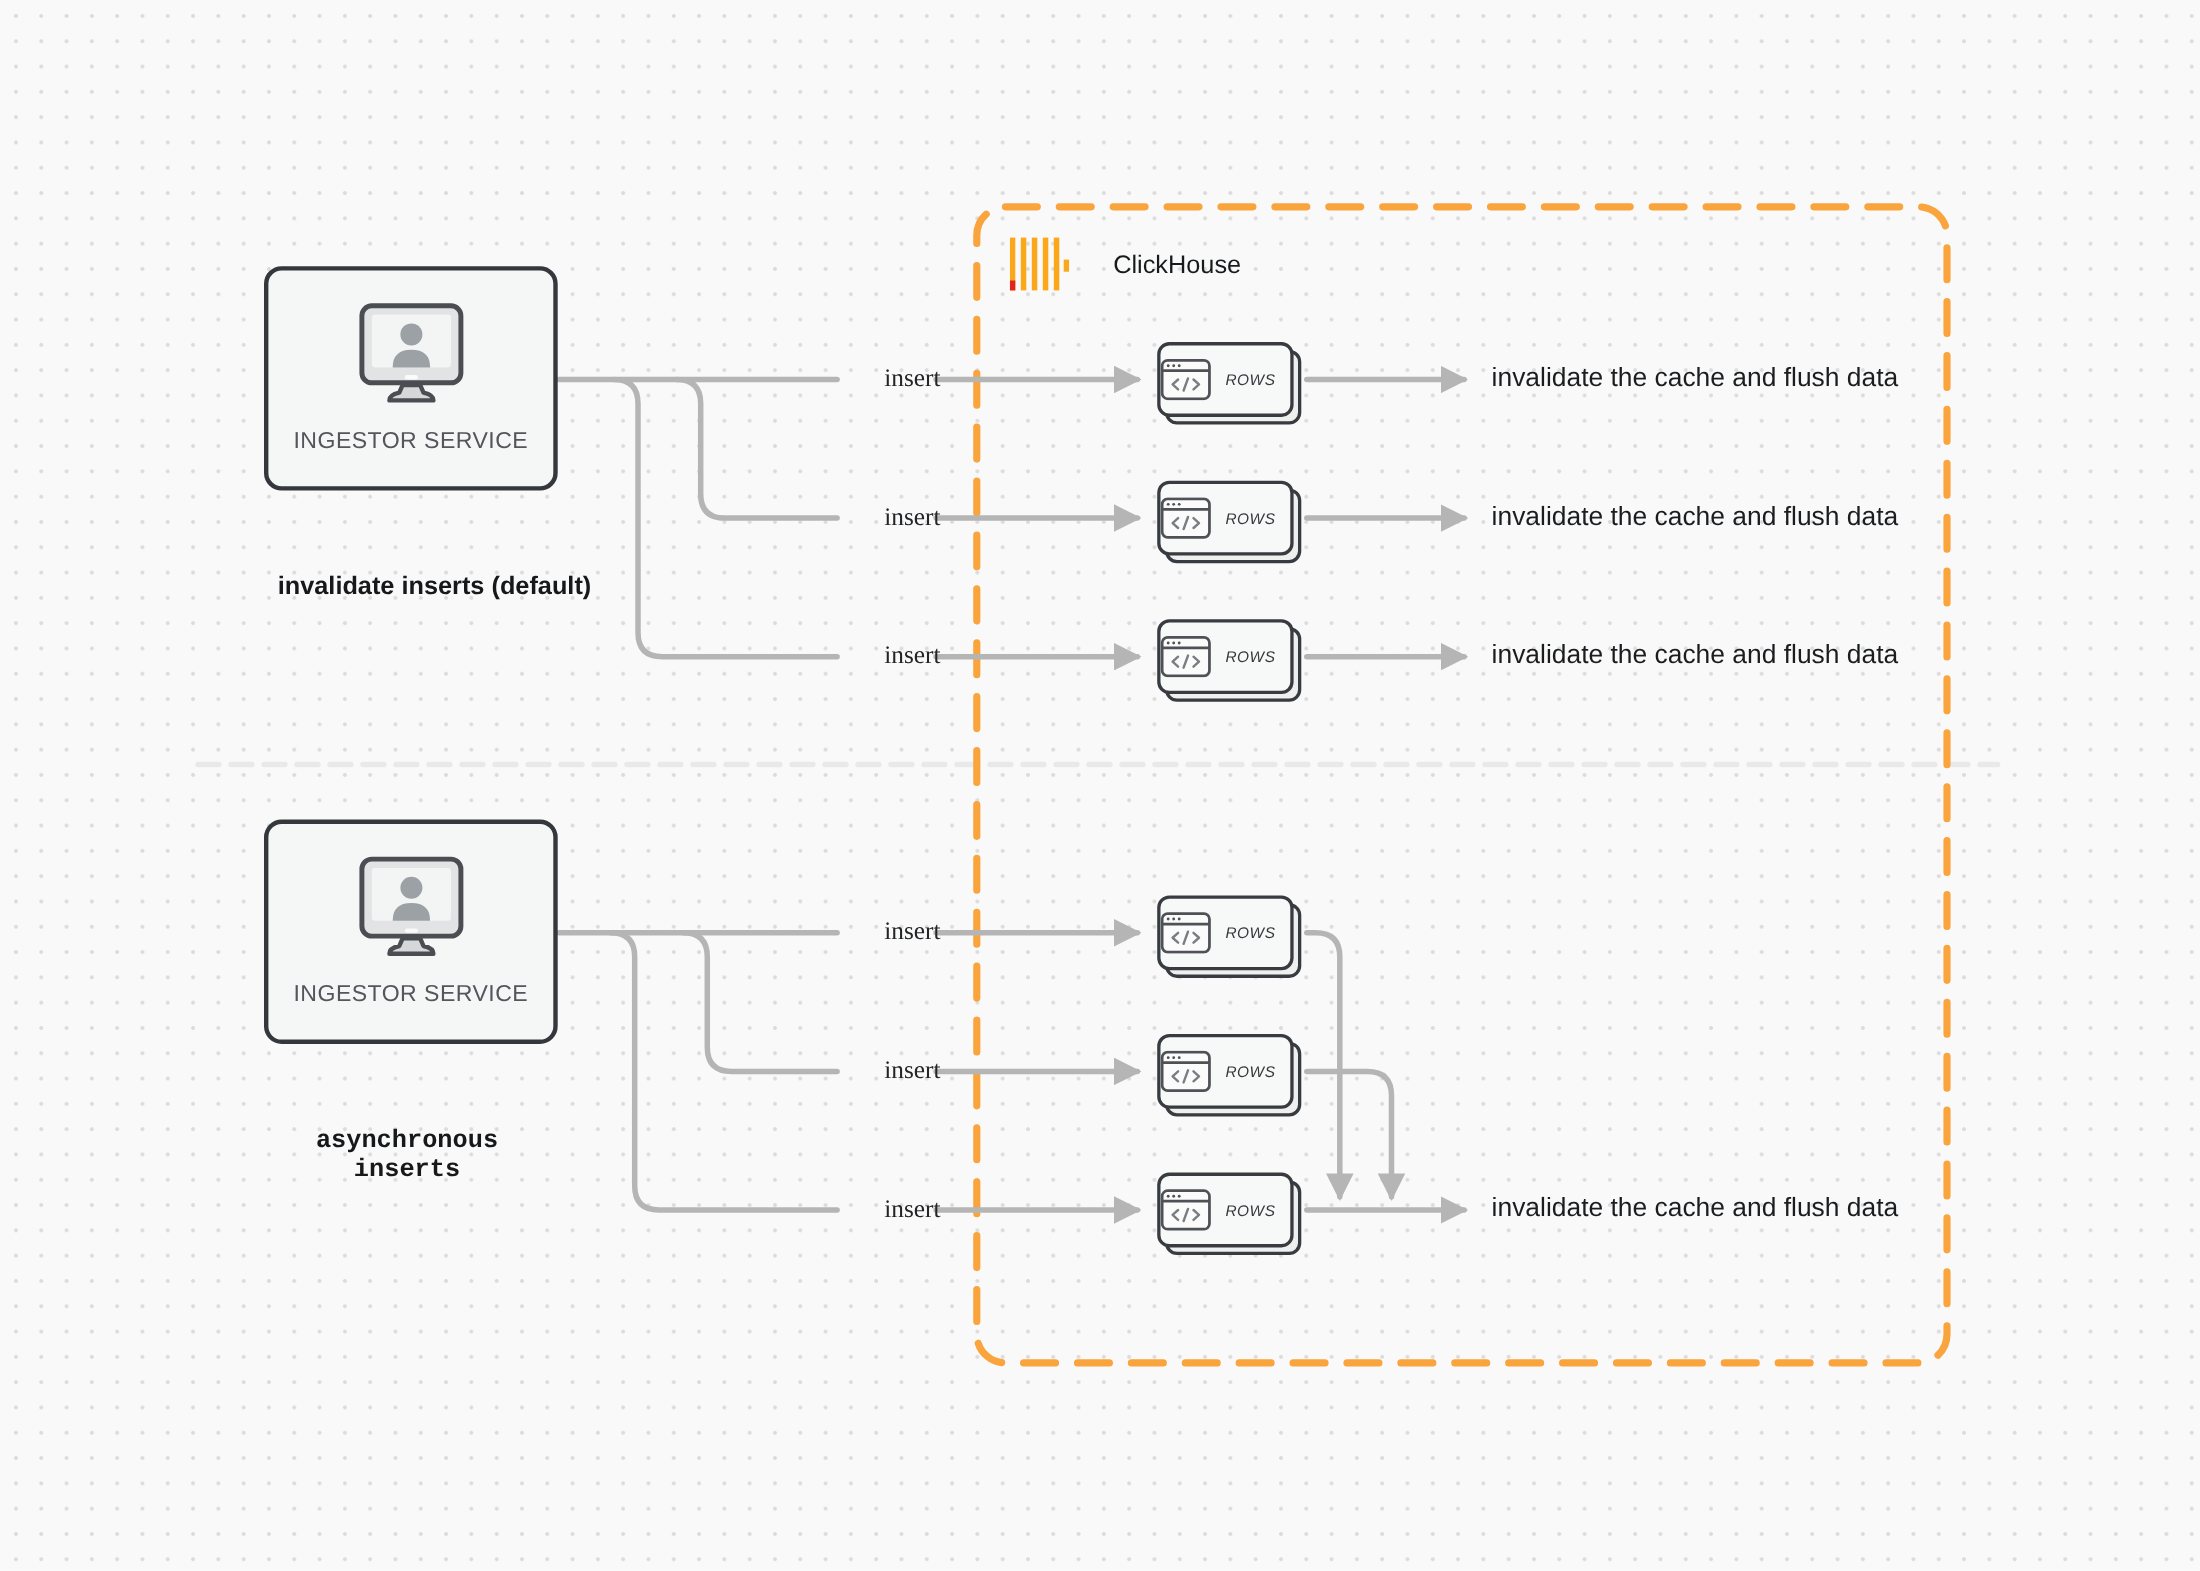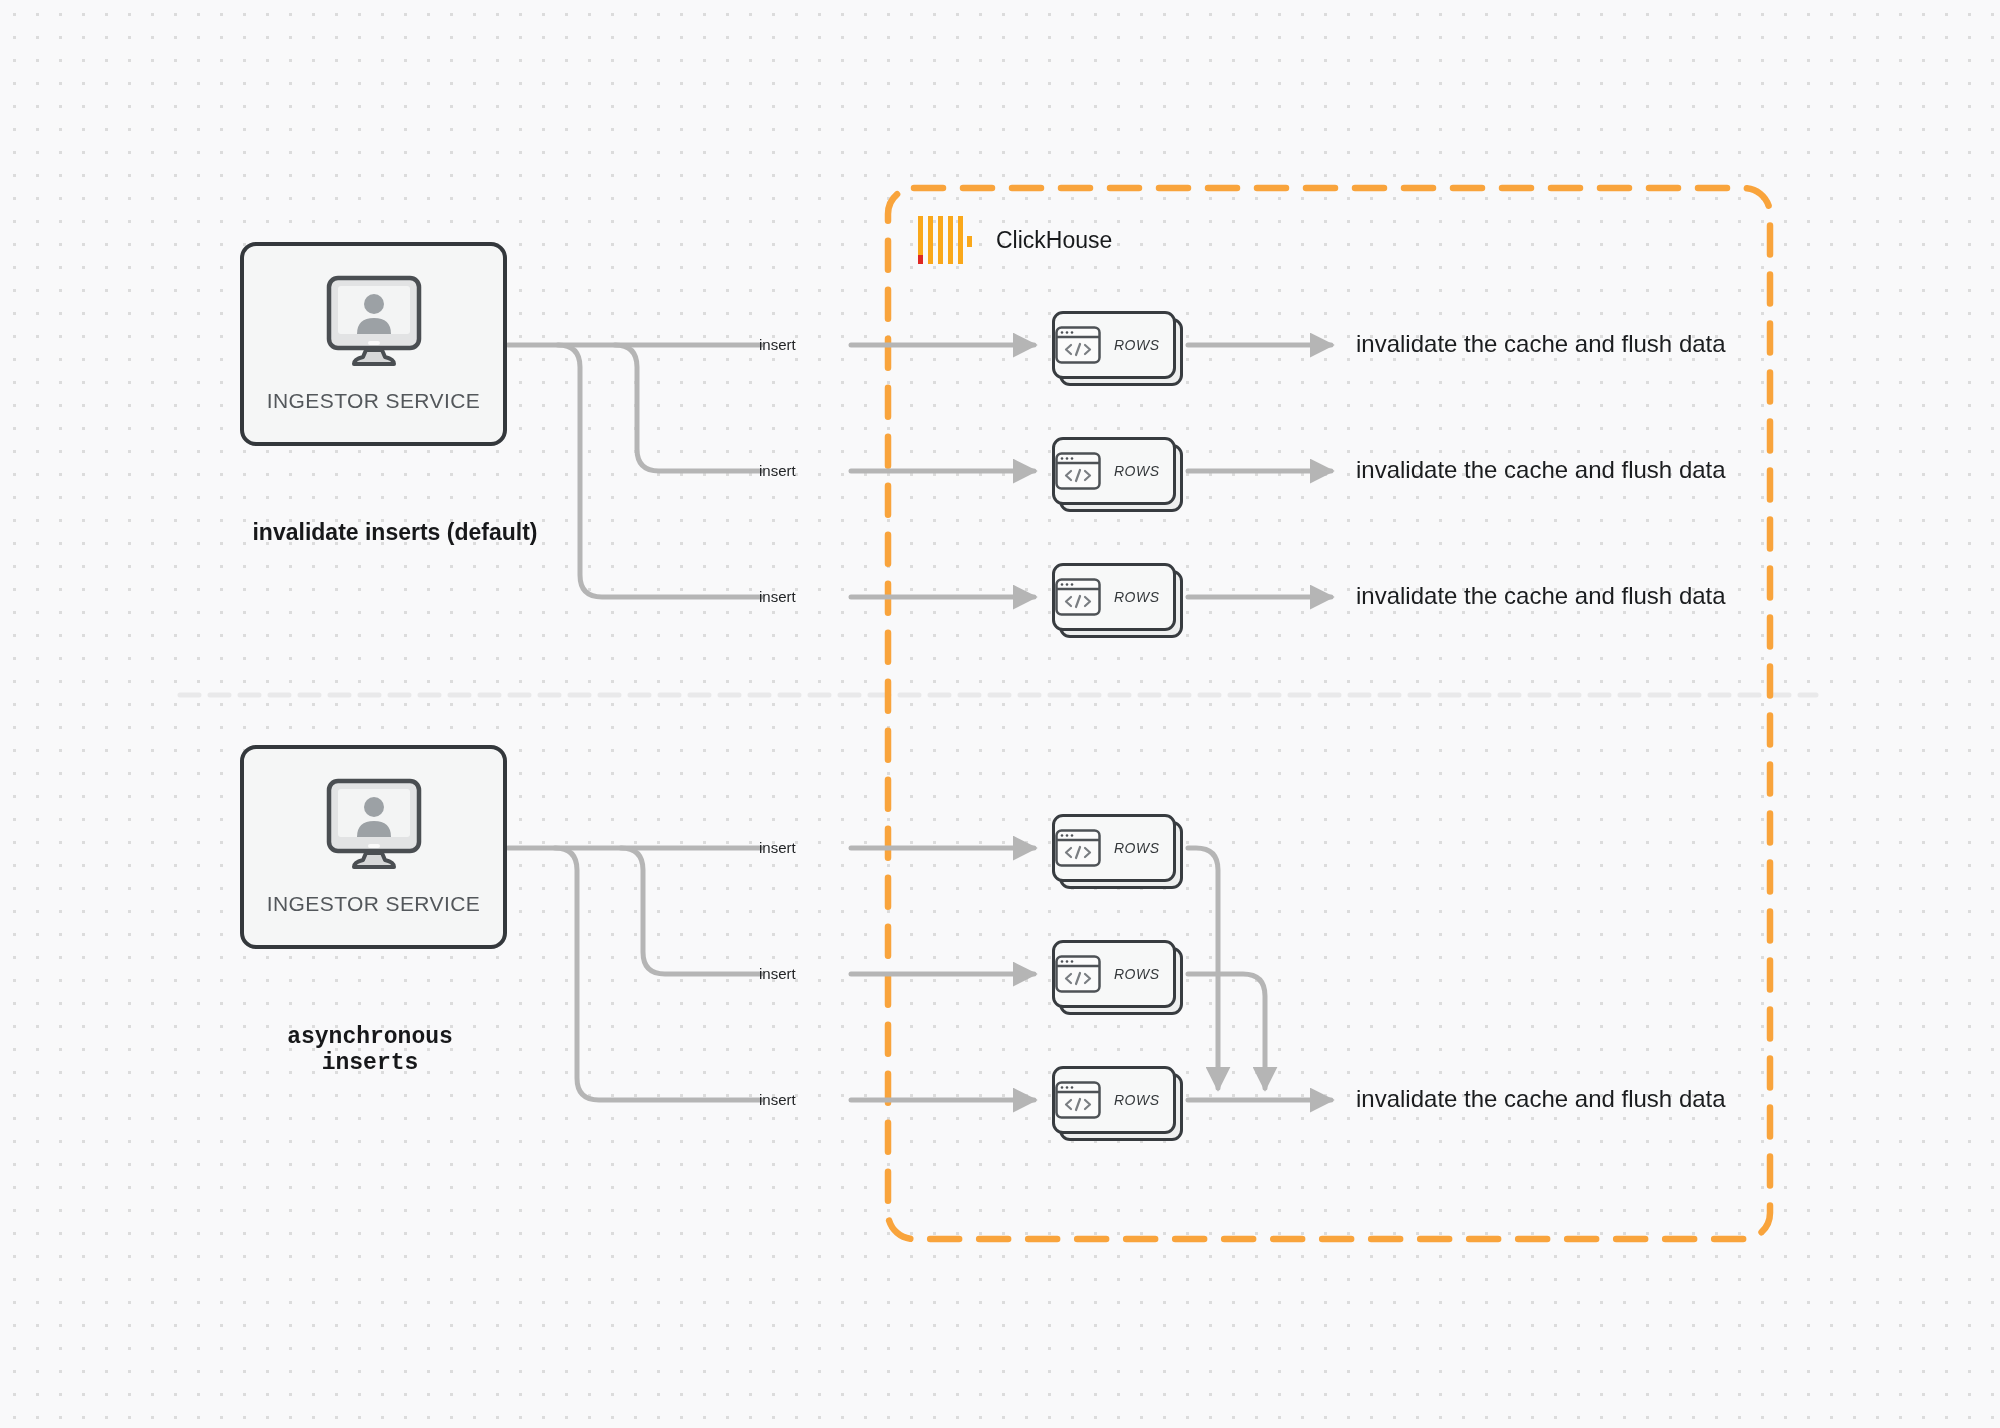--- a/index.html
+++ b/index.html
@@ -22,30 +22,30 @@
   #service-box-async{top:745px;}
   .service-label{font-size:21px;color:#53575B;letter-spacing:.4px;}
 
   
   .caption{position:absolute;font-size:23px;font-weight:700;color:#17181A;text-align:center;}
   #caption-sync{left:225px;top:519px;width:340px;}
   #caption-async{left:235px;top:1024px;width:270px;font-family:Liberation Mono, monospace;}
 
   
   .insert-label{
-    position:absolute;left:759px;width:96px;text-align:left;
-    font-size:15px;color:#232527;transform:translateY(-54%);
+    position:absolute;left:759px;width:96px;text-align:right;
+    font-size:23px;color:#232527;transform:translateY(-54%);font-family:Liberation Serif, serif;
   }
   .result-label{
     position:absolute;left:1356px;font-size:24px;color:#1B1D1F;transform:translateY(-54%);
     white-space:nowrap;
   }
 
   
-  .ch-logo{position:absolute;left:918px;top:214px;display:flex;align-items:center;gap:24px;}
+  .ch-logo{position:absolute;left:918px;top:214px;display:flex;align-items:center;gap:40px;}
   .ch-label{font-size:23px;font-weight:500;color:#181A1C;}
 
   
   .rows-card{position:absolute;left:1052px;width:124px;height:68px;}
   .rows-card .back{
     position:absolute;left:0;top:0;width:100%;height:100%;box-sizing:border-box;
     transform:translate(7px,7px);
     border:3px solid #383C40;border-radius:11px;background:#EEEFEF;
   }
   .rows-card .front{

